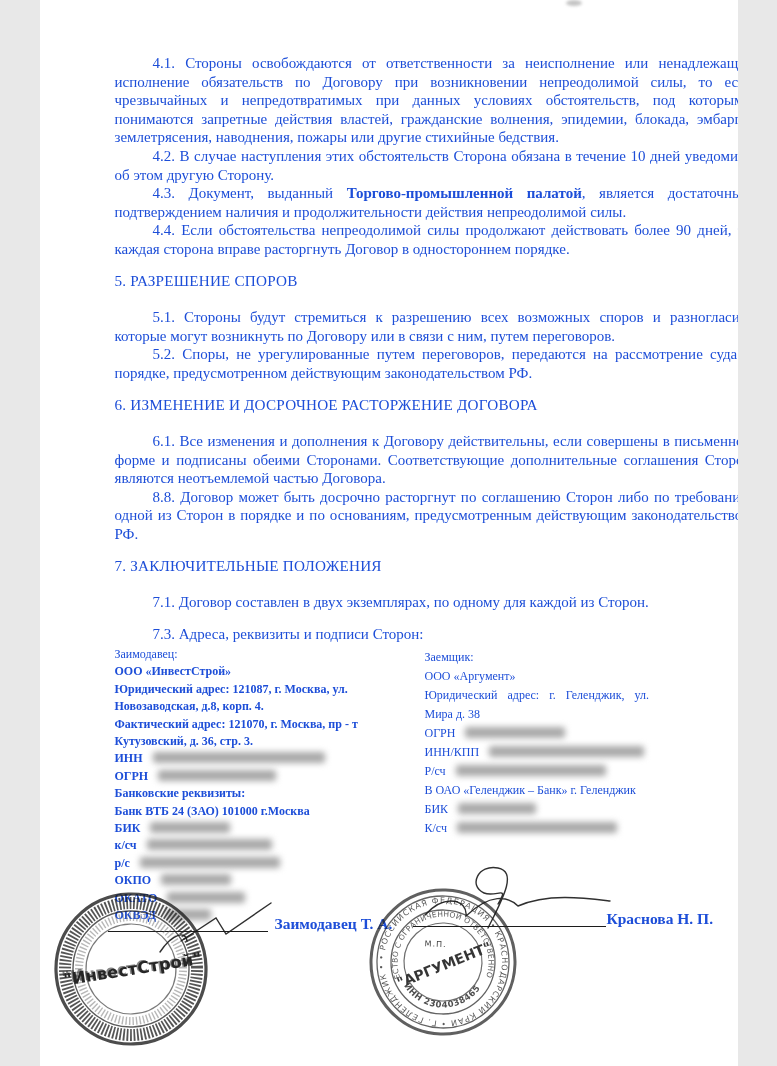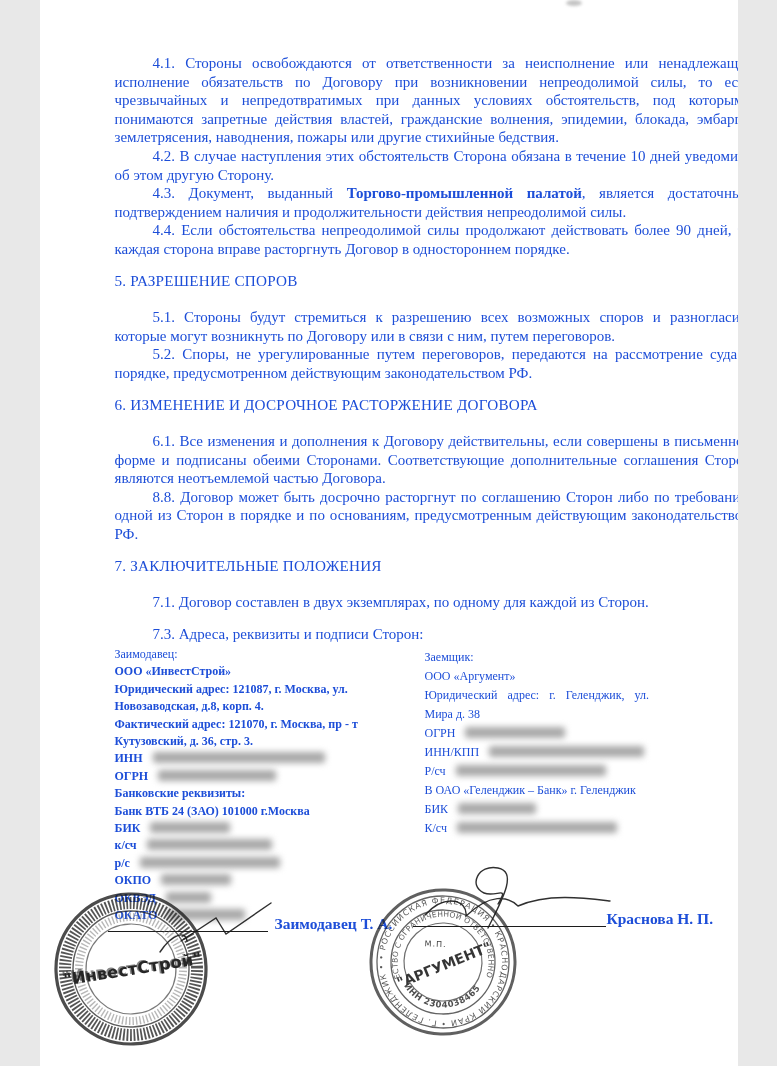--- a/index.html
+++ b/index.html
@@ -80,22 +80,22 @@
       <div class="req-line bold">Фактический адрес: 121070, г. Москва, пр - т</div>
       <div class="req-line bold">Кутузовский, д. 36, стр. 3.</div>
       <div class="req-line bold"><span class="lbl">ИНН</span><span class="redact" style="width: 172px;"></span></div>
       <div class="req-line bold"><span class="lbl">ОГРН</span><span class="redact" style="width: 118px;"></span></div>
       <div class="req-line bold">Банковские реквизиты:</div>
       <div class="req-line bold">Банк ВТБ 24 (ЗАО) 101000 г.Москва</div>
       <div class="req-line bold"><span class="lbl">БИК</span><span class="redact" style="width: 80px;"></span></div>
       <div class="req-line bold"><span class="lbl">к/сч</span><span class="redact" style="width: 125px;"></span></div>
       <div class="req-line bold"><span class="lbl">р/с</span><span class="redact" style="width: 140px;"></span></div>
       <div class="req-line bold"><span class="lbl">ОКПО</span><span class="redact" style="width: 70px;"></span></div>
+      <div class="req-line bold"><span class="lbl">ОКАТО</span><span class="redact" style="width: 78px;"></span></div>
       <div class="req-line bold"><span class="lbl">ОКВЭД</span><span class="redact" style="width: 45px;"></span></div>
-      <div class="req-line bold"><span class="lbl">ОКАТО</span><span class="redact" style="width: 78px;"></span></div>
     </div>
   <div class="col col-right" id="borrower-col">
       <div class="req-role">Заемщик:</div>
       <div class="req-line">ООО «Аргумент»</div>
       <div class="req-line stretch">Юридический адрес: г. Геленджик, ул.</div>
       <div class="req-line">Мира д. 38</div>
       <div class="req-line"><span class="lbl">ОГРН</span><span class="redact" style="width: 100px;"></span></div>
       <div class="req-line"><span class="lbl">ИНН/КПП</span><span class="redact" style="width: 155px;"></span></div>
       <div class="req-line"><span class="lbl">Р/сч</span><span class="redact" style="width: 150px;"></span></div>
       <div class="req-line">В ОАО «Геленджик – Банк» г. Геленджик</div>

